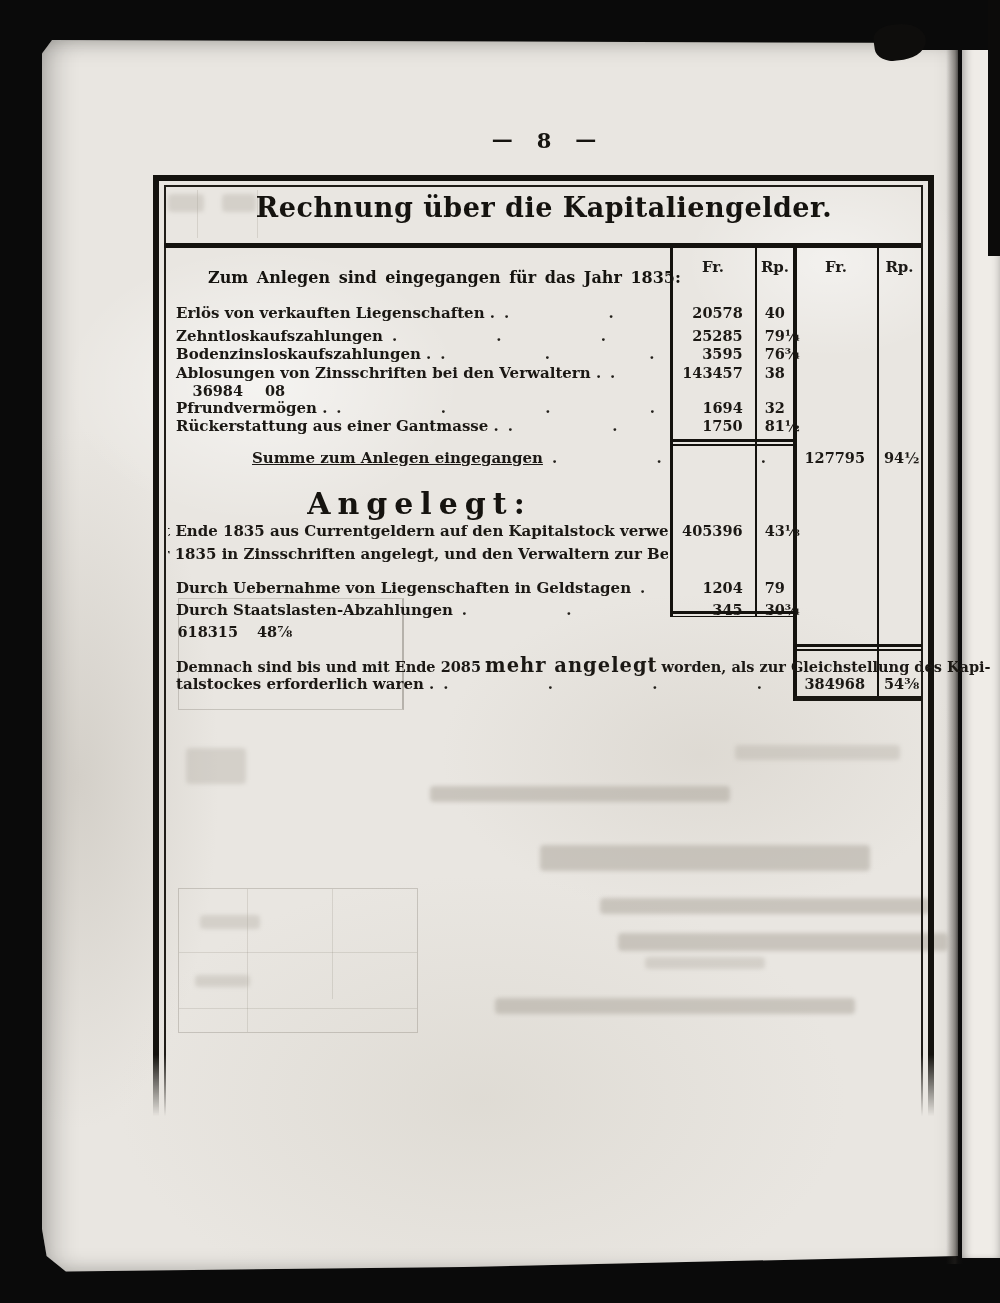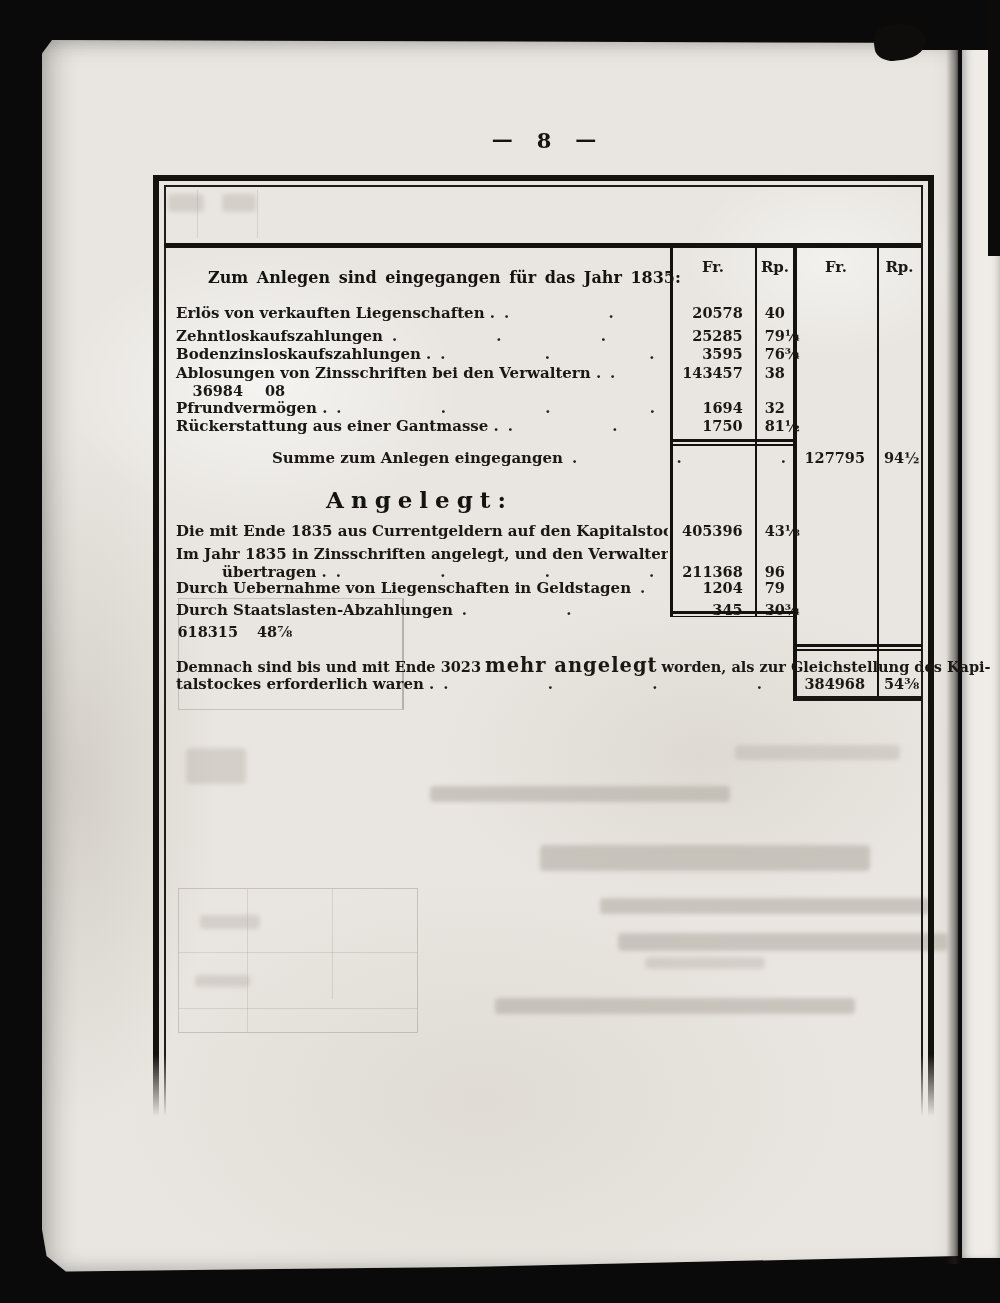--- a/index.html
+++ b/index.html
@@ -57,34 +57,34 @@
 
   
   .title{position:absolute;left:168px;top:192px;width:752px;text-align:center;
     font-size:27px;font-weight:bold;color:#15130f;letter-spacing:.5px;}
   .colhead{position:absolute;left:168px;top:258px;width:754px;height:20px;display:flex;
     font-size:15px;font-weight:bold;}
   .colhead .sp{width:503px;}
   .colhead .c{text-align:center;}
   .sec-heading{position:absolute;left:208px;top:268px;font-size:16px;font-weight:bold;color:#15130f;word-spacing:3px;}
   .sec-heading2{position:absolute;left:168px;top:486px;width:503px;text-align:center;
-    font-size:23px;font-weight:bold;letter-spacing:7px;color:#15130f;}
+    font-size:30px;font-weight:bold;letter-spacing:7px;color:#15130f;}
 
   .row{position:absolute;left:168px;width:754px;height:20px;display:flex;
     font-size:15px;font-weight:bold;line-height:20px;color:#1b1814;}
-  .row .lbl{width:503px;padding-left:8px;display:flex;overflow:hidden;white-space:nowrap;}
+  .row .lbl{width:503px;padding-left:8px;display:flex;overflow:hidden;white-space:nowrap;justify-content:center;}
   .row.wide .lbl{width:627px;}
   .row .dots{flex:1;overflow:hidden;white-space:nowrap;margin-left:9px;color:#23201b;}
   .row .dots::after{content:". . . . . . . . . . . . . .";letter-spacing:47px;}
   .row .fr1{width:88px;text-align:right;padding-right:13px;font-size:14.5px;}
   .row .rp1{width:40px;text-align:left;padding-left:9px;font-size:14.5px;}
   .row .fr2{width:82px;text-align:right;padding-right:12px;font-size:14.5px;}
   .row .rp2{width:45px;text-align:left;padding-left:7px;font-size:14.5px;}
   .row .ind{margin-left:46px;}
-  .row .ml190{margin-left:96px;}
+  .row .ml190{margin-left:76px;text-decoration:underline;}
   .row .ml212{margin-left:212px;}
 
   .concl1{position:absolute;left:176px;top:654px;width:625px;font-size:14.5px;font-weight:bold;
     color:#1b1814;white-space:nowrap;}
   .concl1 .emph{font-size:19.5px;letter-spacing:1px;padding:0 4px;}
 
   
   .ghost{position:absolute;pointer-events:none;}
   .gline{position:absolute;background:#8e887d;opacity:.22;}
   .gbox{position:absolute;border:1px solid rgba(110,104,93,.28);}
@@ -127,20 +127,21 @@
   </div>
 
   <div class="pagenum">
     <span class="dash">—</span><span>8</span><span class="dash">—</span>
   </div>
 
   <div class="bigbox">
       <div class="inner"></div>
     </div>
 
+  <div class="title">Rechnung über die Kapitaliengelder.</div>
   <div class="hline title-rule"></div>
 
   <div class="vline v1"></div>
   <div class="vline v2"></div>
   <div class="vline v3"></div>
   <div class="vline v4"></div>
 
   <div class="colhead">
     <div class="sp"></div>
     <div class="c" style="width:84px">Fr.</div>
@@ -243,30 +244,20 @@
   </div>
   <div class="row" style="top:544px">
     <div class="lbl">
         <span>Im Jahr 1835 in Zinsschriften angelegt, und den Verwaltern zur Besorgung</span>
       </div>
     <div class="fr1"></div>
       <div class="rp1"></div>
       <div class="fr2"></div>
       <div class="rp2"></div>
   </div>
-  <div class="row" style="top:562px">
-    <div class="lbl">
-        <span class="ind">übertragen .</span>
-        <span class="dots"></span>
-      </div>
-    <div class="fr1">211368</div>
-    <div class="rp1">96</div>
-    <div class="fr2"></div>
-      <div class="rp2"></div>
-  </div>
   <div class="row" style="top:578px">
     <div class="lbl">
         <span>Durch Uebernahme von Liegenschaften in Geldstagen</span>
         <span class="dots"></span>
       </div>
     <div class="fr1">1204</div>
     <div class="rp1">79</div>
     <div class="fr2"></div>
       <div class="rp2"></div>
   </div>
@@ -284,21 +275,21 @@
   <div class="inner-end"></div>
 
   <div class="row wide" style="top:622px">
     <div class="fr2">618315</div>
     <div class="rp2">48⅞</div>
   </div>
 
   <div class="dbl outer-dbl"></div>
 
   <div class="concl1">
-    <span>Demnach sind bis und mit Ende 3023</span><span class="emph">mehr angelegt</span><span>worden, als zur Gleichstellung des Kapi-</span>
+    <span>Demnach sind bis und mit Ende 2085</span><span class="emph">mehr angelegt</span><span>worden, als zur Gleichstellung des Kapi-</span>
   </div>
   <div class="row wide" style="top:674px">
     <div class="lbl">
         <span style="">talstockes erforderlich waren .</span>
         <span class="dots"></span>
       </div>
     <div class="fr2">384968</div>
     <div class="rp2">54⅜</div>
   </div>
 

